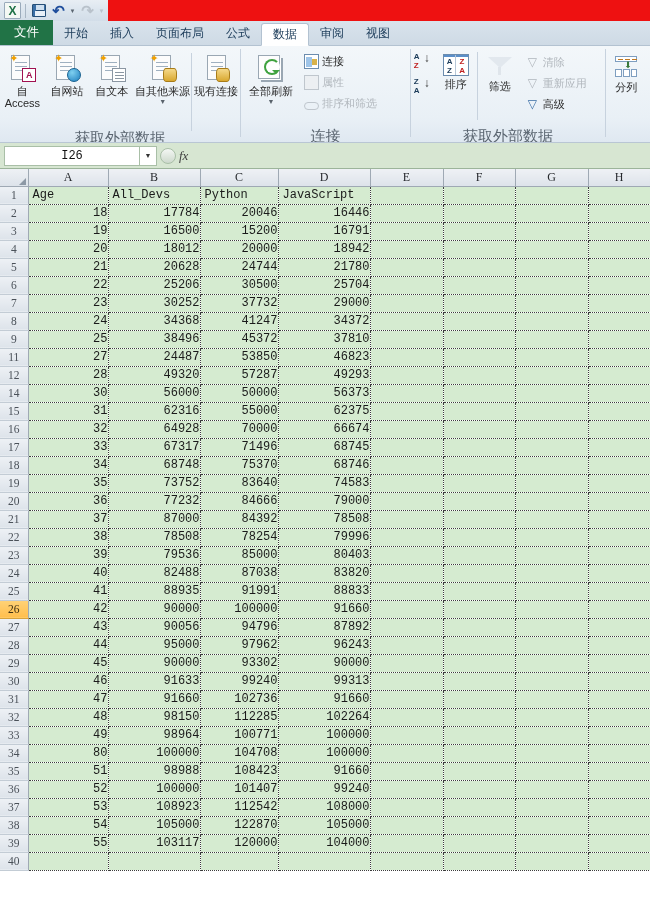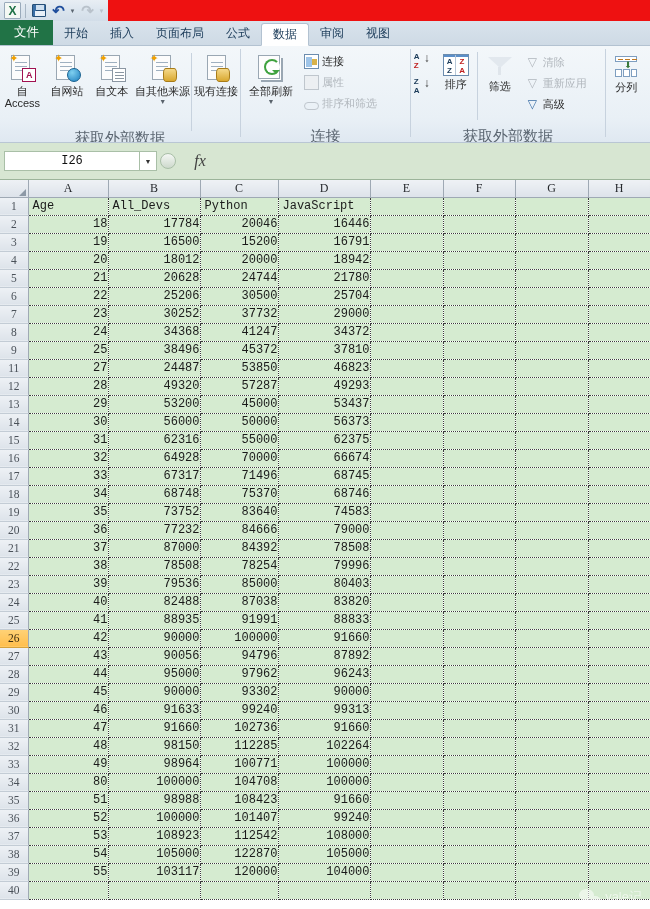--- a/index.html
+++ b/index.html
@@ -165,44 +165,44 @@
 
   .col-ic{width:26px;height:24px;position:relative;}
   .col-ic .r1{position:absolute;left:2px;top:1px;width:22px;height:6px;border:1px solid #7e9ec0;background:#fff;}
   .col-ic .r1 i{position:absolute;top:2px;height:1px;background:#c07820;}
   .col-ic .dn{position:absolute;left:11px;top:7px;font-size:9px;color:#3a7a3a;line-height:7px;}
   .col-ic .r2{position:absolute;left:2px;top:14px;width:22px;height:8px;display:flex;gap:1px;}
   .col-ic .r2 b{flex:1;border:1px solid #7e9ec0;background:#fff;}
 
   
   .formulabar {
-    height: 37px; width: 650px;
+    height: 26px; width: 650px;
     background: #d7e6d2;
     display: flex; align-items: center;
     border-bottom: 1px solid #9cb49a;
   }
   .namebox {
     width: 136px; height: 20px; margin-left: 4px;
     background: #fff; border: 1px solid #a9bfa7;
     display: flex; align-items: center; justify-content: center;
     font-family: "Liberation Mono", monospace; font-size: 12px; color: #111;
   }
   .namebox-caret {
     width: 17px; height: 20px; background: #fff; border:1px solid #a9bfa7; border-left:none;
     display:flex;align-items:center;justify-content:center;font-size:7px;color:#333;
   }
   .fb-sep { width: 22px; height: 20px; display:flex;align-items:center;justify-content:center; }
   .fb-round {
     width: 16px; height: 16px; border-radius: 50%;
     background: linear-gradient(#f4f7f4,#cdd9cc); border: 1px solid #a9bfa7;
   }
   .fx {
-    width: 42px; text-align:center;
+    width: 42px; text-align:left;
     font-family:"Liberation Serif", serif; font-style: italic;
-    font-size: 16px; color: #404040;
+    font-size: 13px; color: #404040;
   }
   .fb-input { flex:1; height:20px; background:#d7e6d2; }
 
   
   .grid-wrap { width: 650px; height: 740px; overflow: hidden; position: relative; background:#fff; }
   table.grid { border-collapse: collapse; table-layout: fixed; width: 650px; }
   table.grid td, table.grid th { padding: 0; }
 
   .corner {
     width: 28px; height: 17px;
@@ -652,31 +652,20 @@
           <td class="cell">28</td>
           <td class="cell">49320</td>
           <td class="cell">57287</td>
           <td class="cell">49293</td>
           <td class="cell blank"></td>
           <td class="cell blank"></td>
           <td class="cell blank"></td>
           <td class="cell blank"></td>
         </tr>
         <tr>
-          <td class="rowh">13</td>
-          <td class="cell">29</td>
-          <td class="cell">53200</td>
-          <td class="cell">45000</td>
-          <td class="cell">53437</td>
-          <td class="cell blank"></td>
-          <td class="cell blank"></td>
-          <td class="cell blank"></td>
-          <td class="cell blank"></td>
-        </tr>
-        <tr>
           <td class="rowh">14</td>
           <td class="cell">30</td>
           <td class="cell">56000</td>
           <td class="cell">50000</td>
           <td class="cell">56373</td>
           <td class="cell blank"></td>
           <td class="cell blank"></td>
           <td class="cell blank"></td>
           <td class="cell blank"></td>
         </tr>

